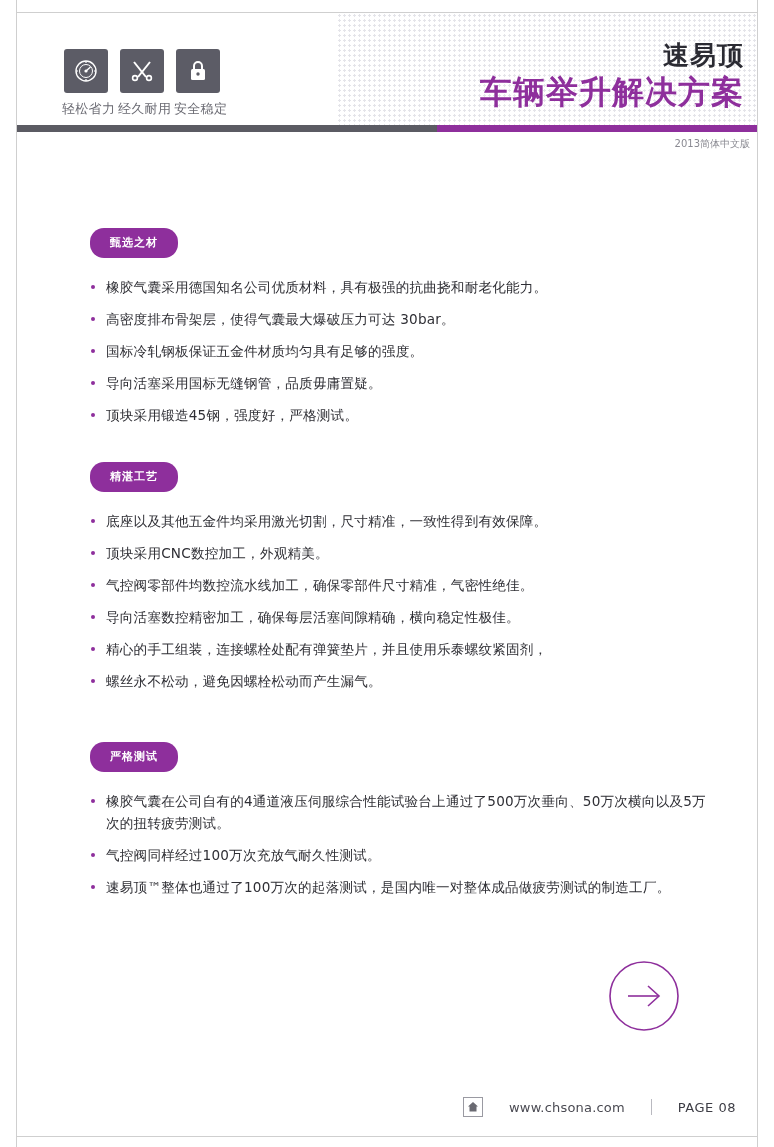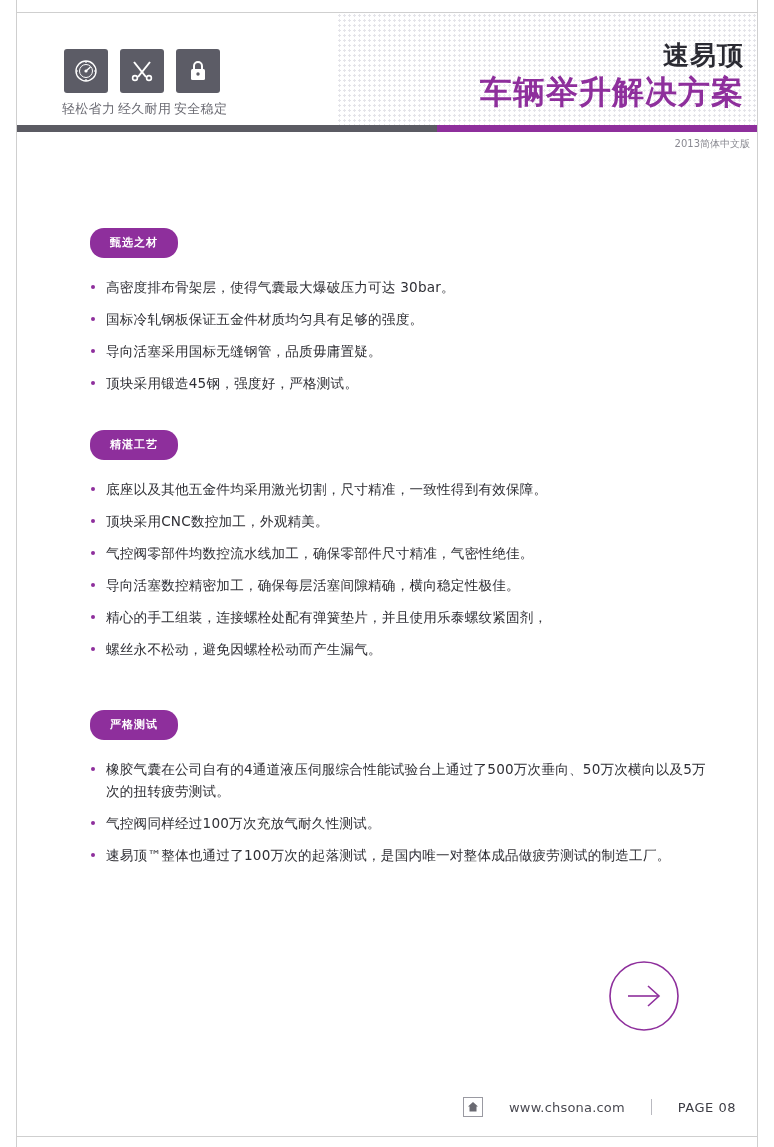--- a/index.html
+++ b/index.html
@@ -200,20 +200,21 @@
     <div class="rule-gray"></div>
     <div class="rule-purple"></div>
   </div>
   <div class="edition">2013简体中文版</div>
 
   <div class="content">
 
     <div class="section" id="sec-1">
       <div class="sec-title">甄选之材</div>
       <div class="bullets">
+        <div class="bullet">橡胶气囊采用德国知名公司优质材料，具有极强的抗曲挠和耐老化能力。</div>
         <div class="bullet">高密度排布骨架层，使得气囊最大爆破压力可达 30bar。</div>
         <div class="bullet">国标冷轧钢板保证五金件材质均匀具有足够的强度。</div>
         <div class="bullet">导向活塞采用国标无缝钢管，品质毋庸置疑。</div>
         <div class="bullet">顶块采用锻造45钢，强度好，严格测试。</div>
       </div>
     </div>
 
     <div class="section" id="sec-2">
       <div class="sec-title">精湛工艺</div>
       <div class="bullets">

